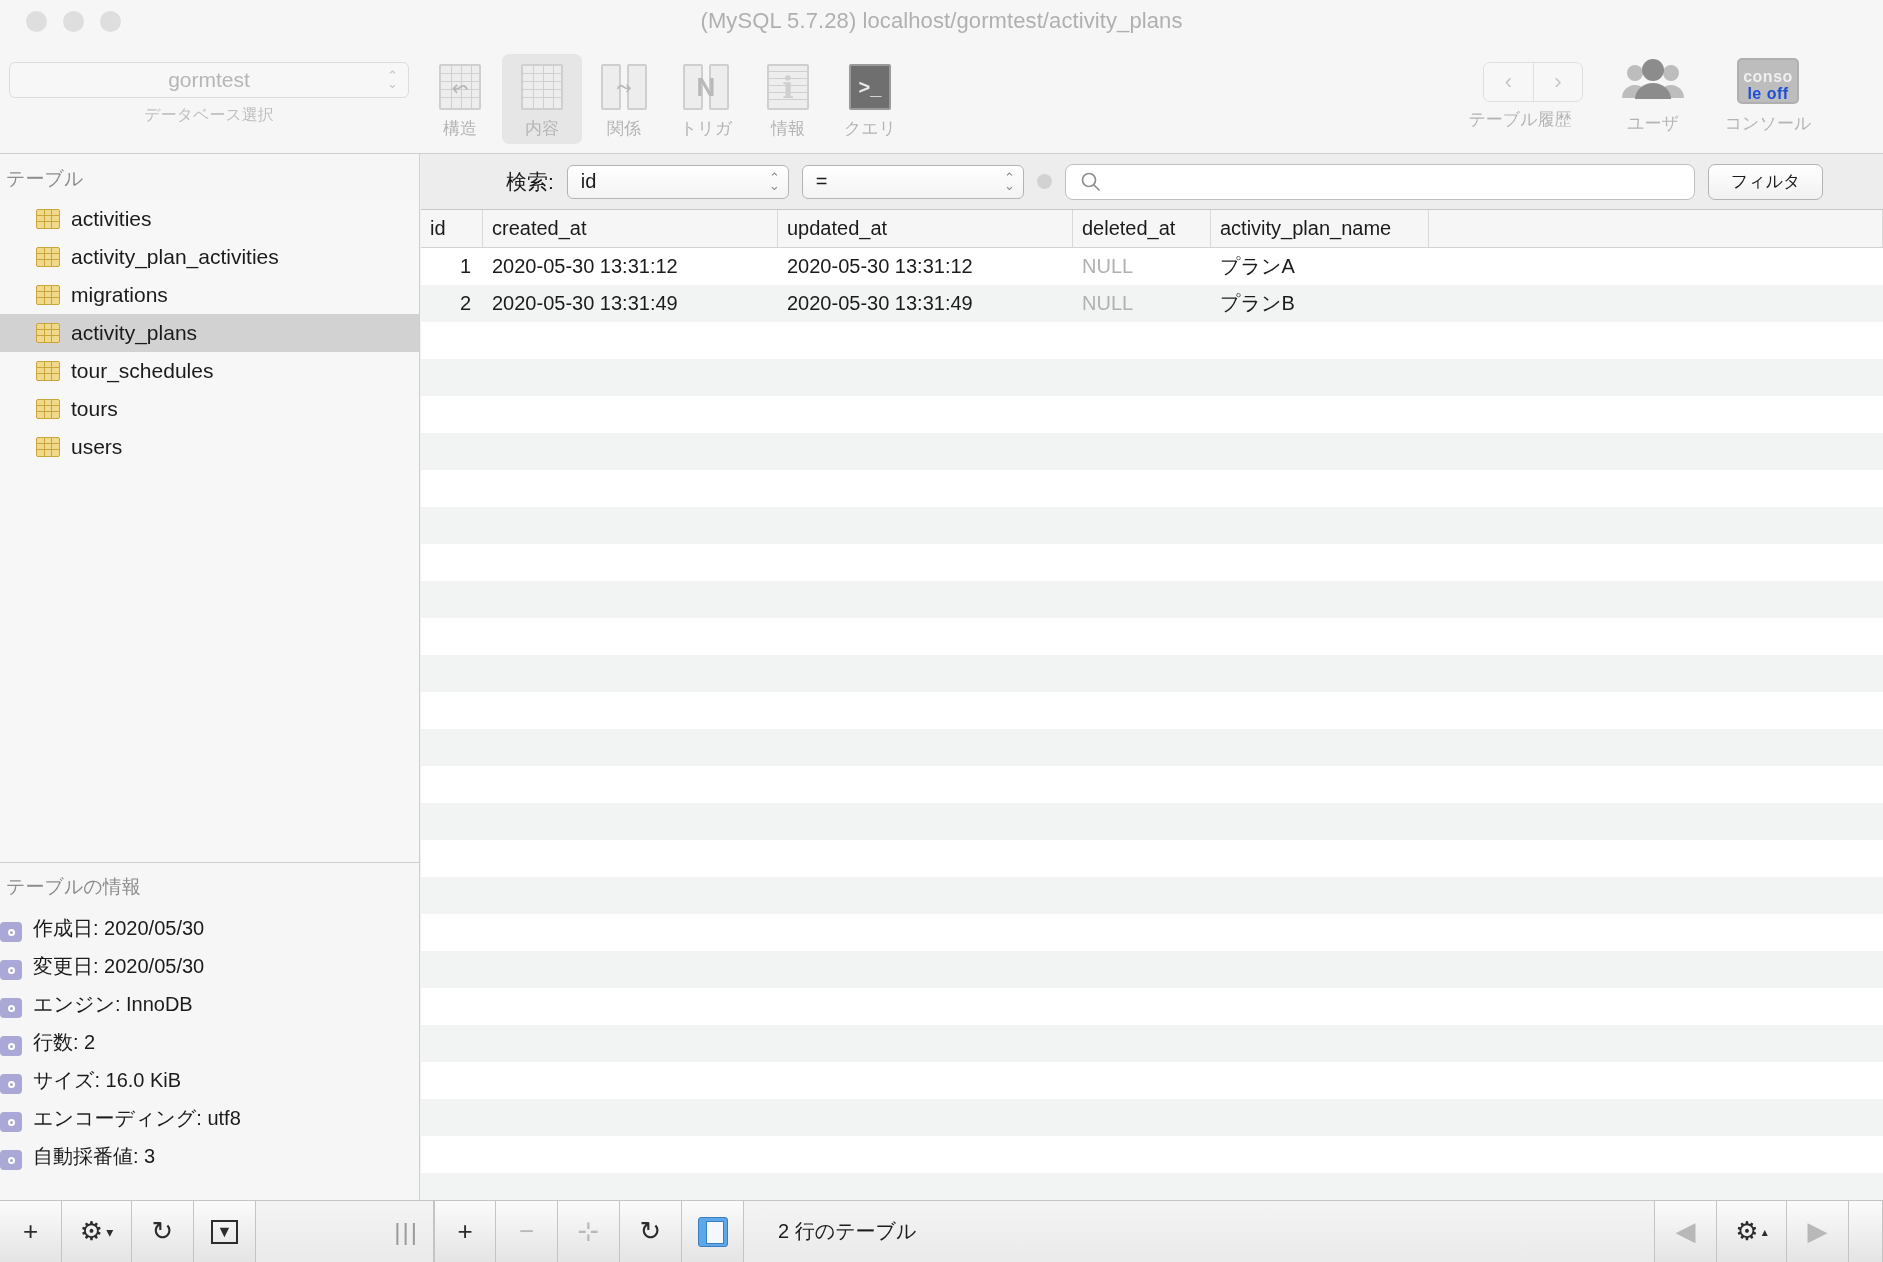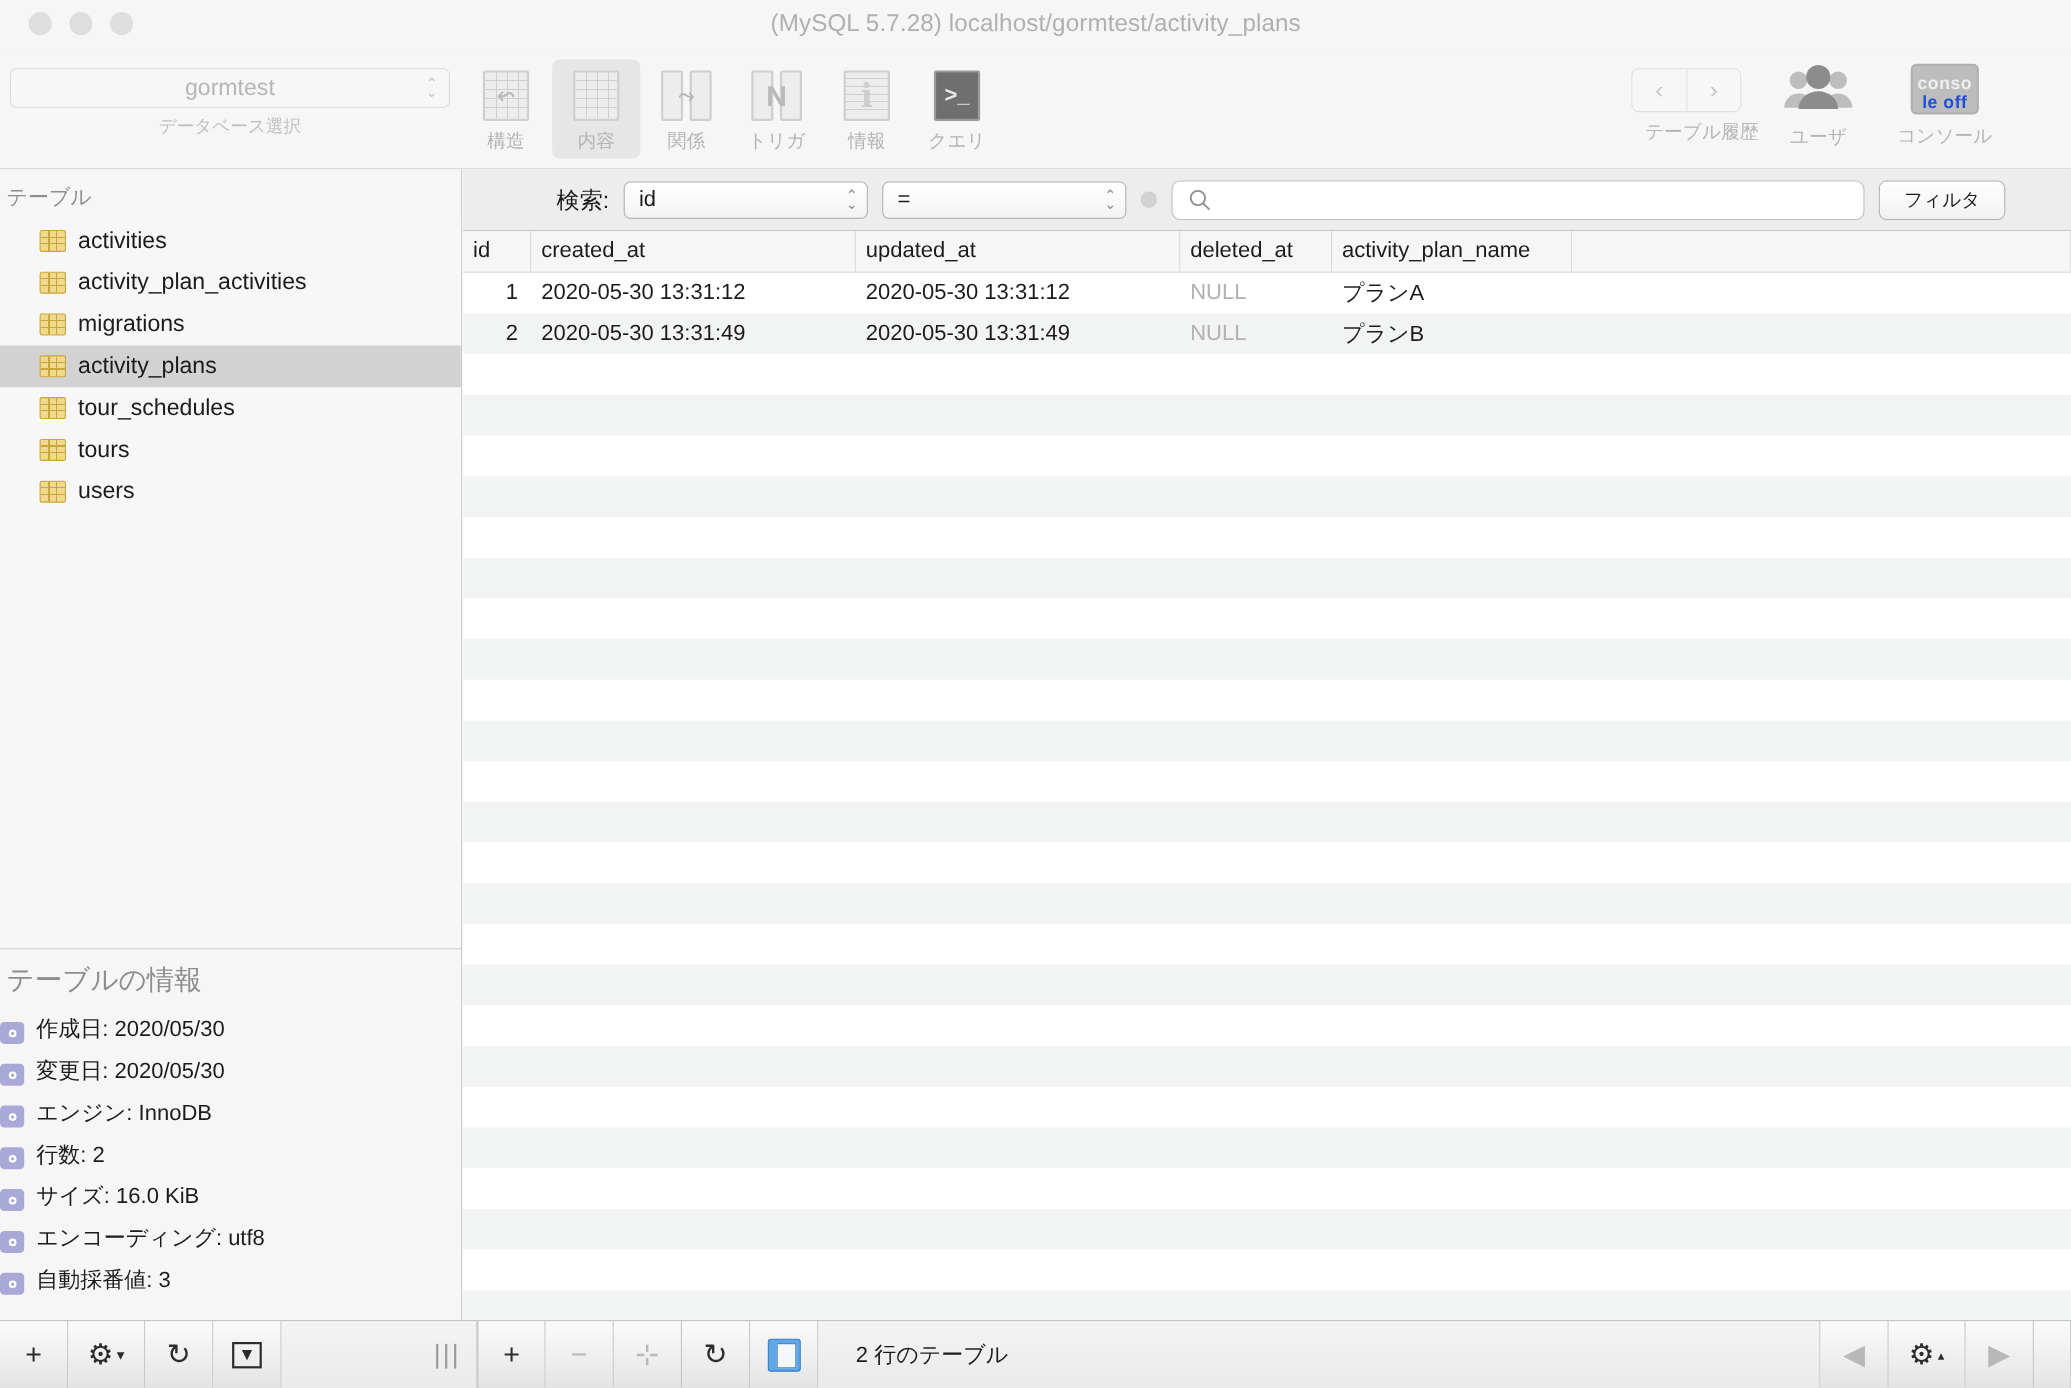--- a/index.html
+++ b/index.html
@@ -83,21 +83,21 @@
   .nav-arrows {
     position: absolute; right: 300px; top: 16px;
     display: flex; border: 1px solid #e0e0e0; border-radius: 7px; overflow: hidden;
     background: #f7f7f7;
   }
   .nav-arrows div {
     width: 49px; height: 38px; display: flex; align-items: center; justify-content: center;
     color: #c6c6c6; font-size: 22px;
   }
   .nav-arrows div + div { border-left: 1px solid #e0e0e0; }
-  .nav-caption { position: absolute; right: 266px; top: 62px; font-size: 17px; color: #b4b4b4; width: 140px; text-align: center; }
+  .nav-caption { position: absolute; right: 293px; top: 62px; font-size: 17px; color: #b4b4b4; width: 140px; text-align: center; }
 
   .users-tool { position: absolute; right: 178px; top: 12px; width: 104px; text-align: center; }
   .users-tool .ulabel { font-size: 17px; color: #b4b4b4; margin-top: 8px; }
   .console-tool { position: absolute; right: 50px; top: 12px; width: 130px; text-align: center; }
   .console-tool .clabel { font-size: 17px; color: #b4b4b4; margin-top: 8px; }
   .console-badge {
     width: 62px; height: 46px; margin: 0 auto; border-radius: 5px;
     background: #bdbdbd; color: #efefef; font-size: 16px; font-weight: bold;
     display: flex; flex-direction: column; align-items: center; justify-content: flex-end;
     line-height: 17px; letter-spacing: .5px; border: 2px solid #b0b0b0;
@@ -122,21 +122,21 @@
     background-image:
       linear-gradient(to right, transparent 0, transparent 7px, #c9a63c 7px, #c9a63c 8px, transparent 8px),
       linear-gradient(to right, transparent 0, transparent 14px, #c9a63c 14px, #c9a63c 15px, transparent 15px),
       linear-gradient(to bottom, transparent 0, transparent 5px, #c9a63c 5px, #c9a63c 6px, transparent 6px),
       linear-gradient(to bottom, transparent 0, transparent 11px, #c9a63c 11px, #c9a63c 12px, transparent 12px);
   }
   .info-pane {
     position: absolute; left: 0; right: 0; bottom: 0; height: 338px;
     border-top: 1px solid #cfcfcf; background: #f6f6f6;
   }
-  .info-head { padding: 11px 0 4px 6px; font-size: 25px; color: #8d8d8d; }
+  .info-head { padding: 11px 0 4px 6px; font-size: 19px; color: #8d8d8d; }
   .info-row {
     height: 38px; display: flex; align-items: flex-end; gap: 11px; 
     font-size: 20px; color: #1b1b1b;
   }
   .info-bullet {
     width: 22px; height: 20px; border-radius: 4px; background: #a9a8d6; flex: none;
     display: flex; align-items: center; justify-content: center;
   }
   .info-bullet i { width: 7px; height: 7px; border-radius: 50%; border: 2px solid #ffffff; display: block; }
 

